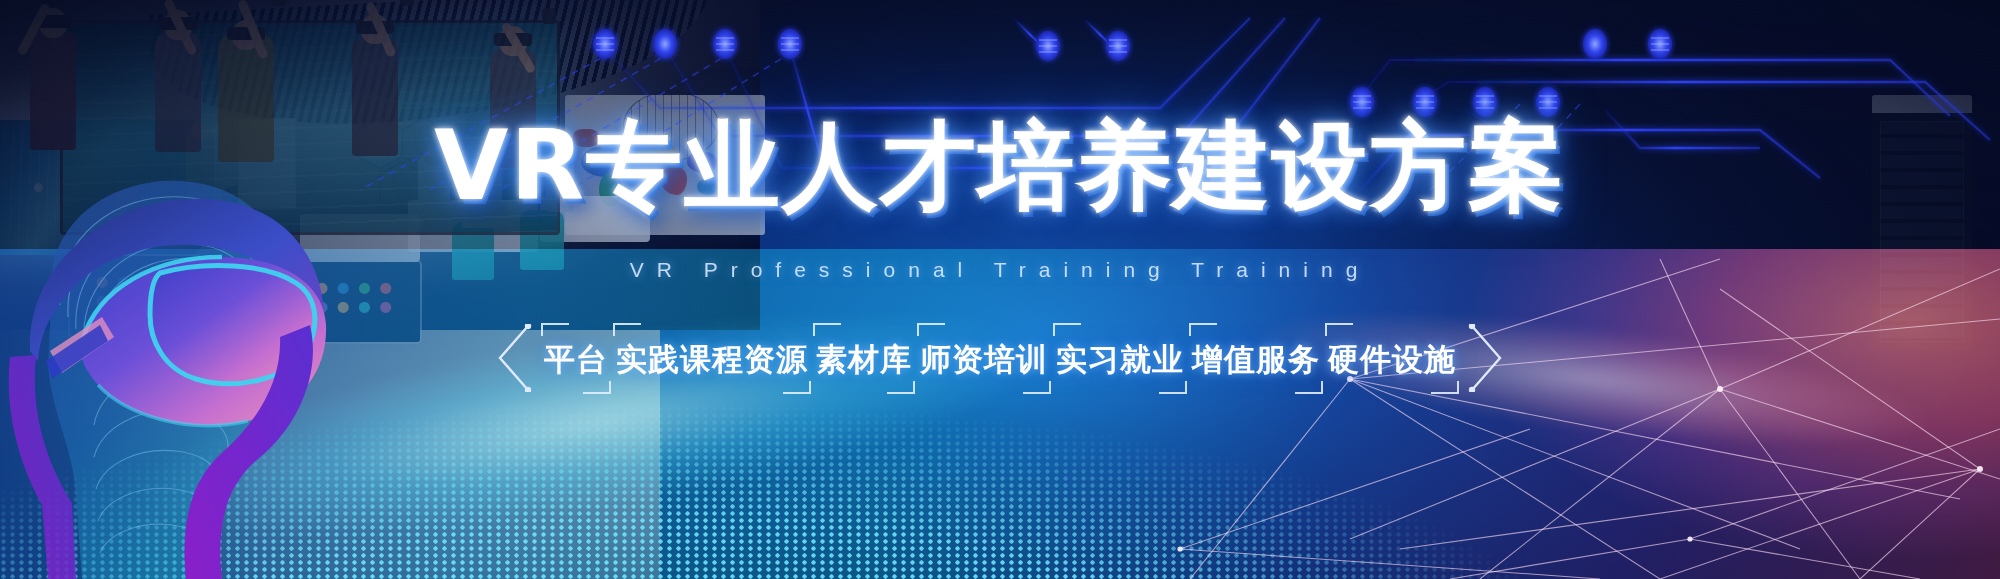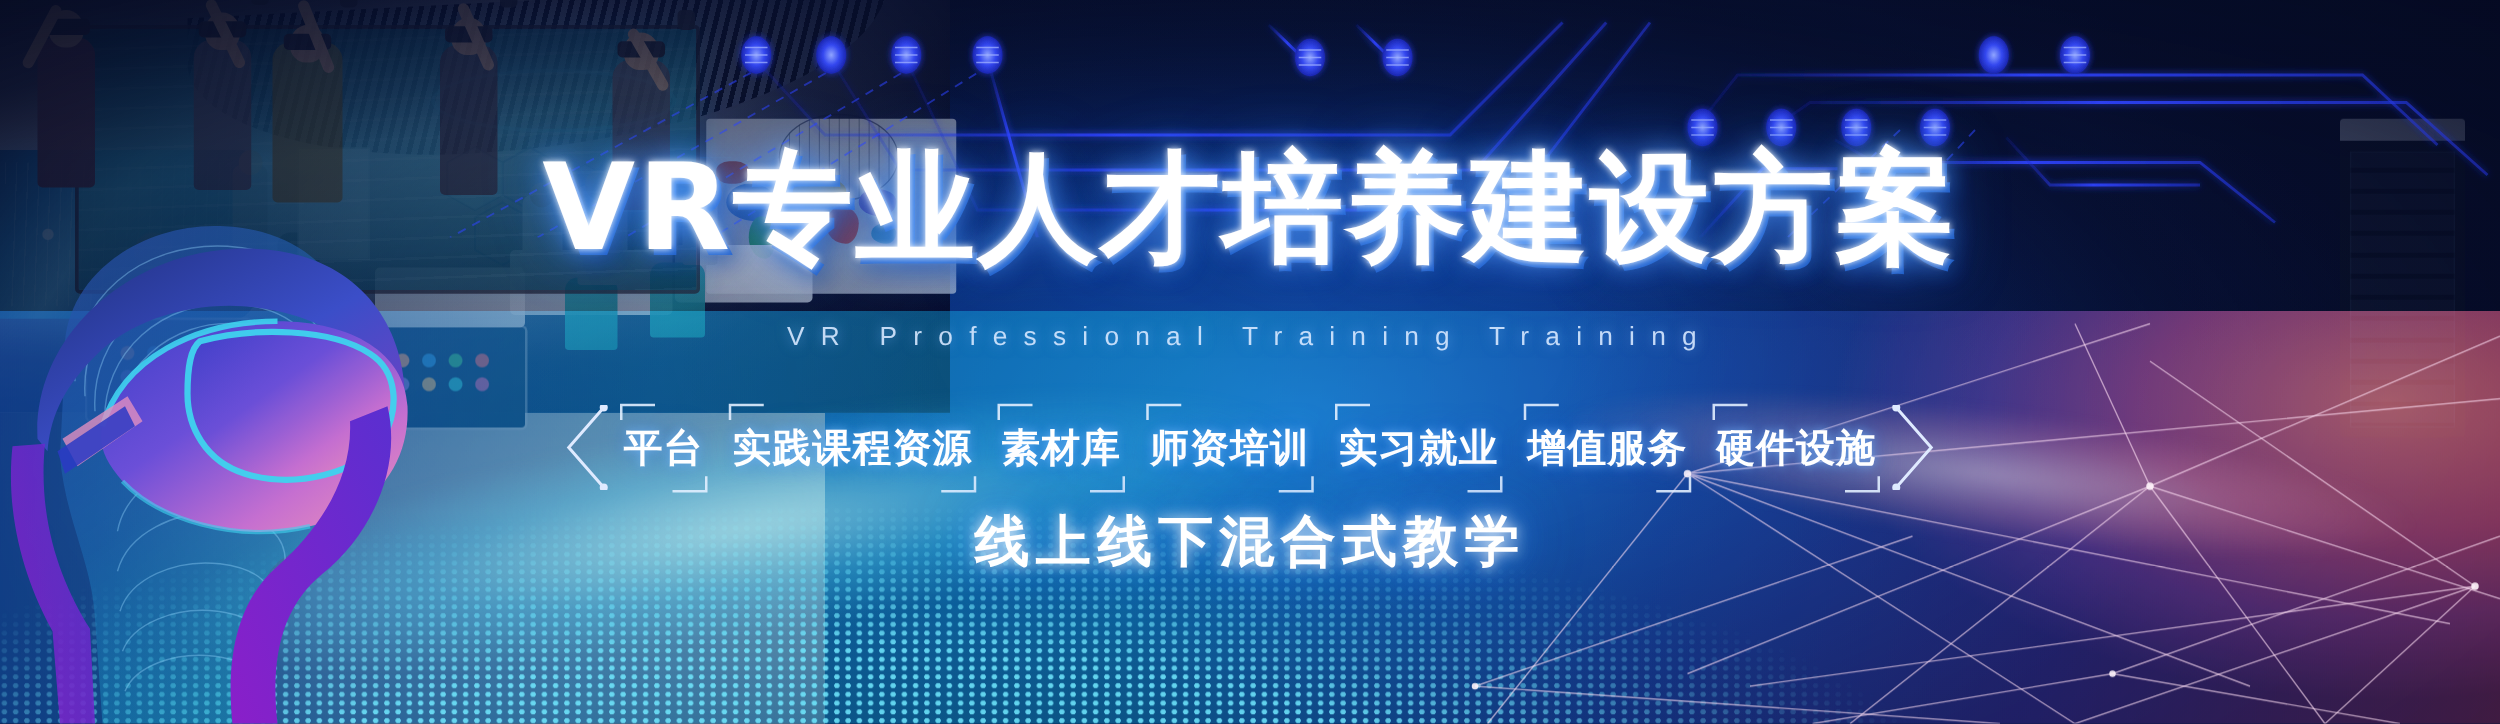--- a/index.html
+++ b/index.html
@@ -202,21 +202,21 @@
     text-shadow:0 0 10px rgba(120,185,255,.6);
     white-space:nowrap;
   }
 
   .tagbar{
     position:absolute; left:50%; top:324px; transform:translateX(-50%);
     height:68px; display:flex; align-items:center; gap:0; white-space:nowrap;
   }
   .brk{width:38px;height:68px;flex:none;}
   .tags{
-    display:flex; align-items:center; gap:23px; padding:0 12px;
+    display:flex; align-items:center; gap:8px; padding:0 12px;
     position:relative;
   }
   .tag{
     position:relative; font-size:31px; font-weight:700; color:#ffffff;
     letter-spacing:1px; line-height:1;
     text-shadow:0 0 8px rgba(120,190,255,.75), 0 0 20px rgba(40,110,230,.6);
     font-family:"DejaVu Sans","Liberation Sans",sans-serif;
     padding-top:2px;
   }
   .tag::before{ 
@@ -530,16 +530,15 @@
         <span class="tag">硬件设施</span>
       </div>
 
       <svg class="brk" viewBox="0 0 38 68">
         <path d="M4 2 L32 34 L4 66" fill="none" stroke="#dfeaff" stroke-width="2.4"></path>
         <circle cx="4" cy="2" r="3.2" fill="#dfeaff"></circle>
         <circle cx="4" cy="66" r="3.2" fill="#dfeaff"></circle>
       </svg>
     </div>
 
-    <div class="tagline">线上线下混合式教学</div>
 
   </div>
 </div>
 
 </body></html>

